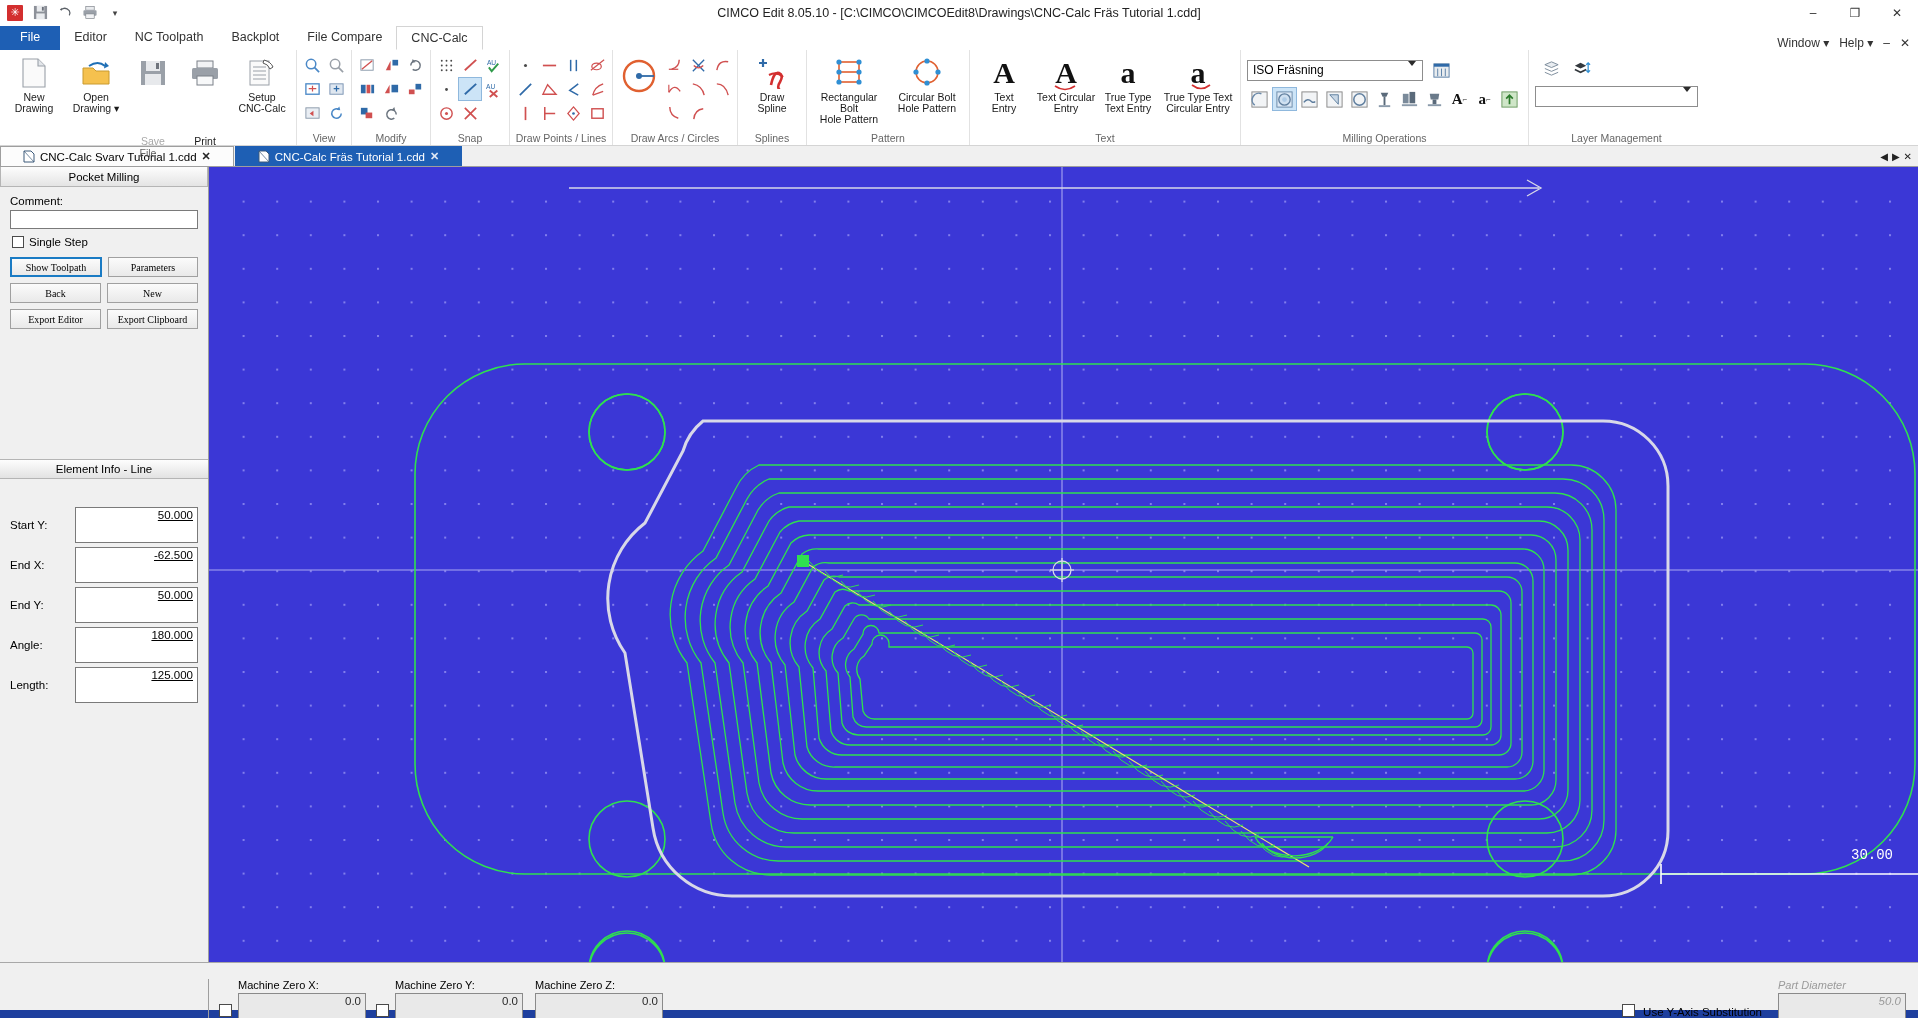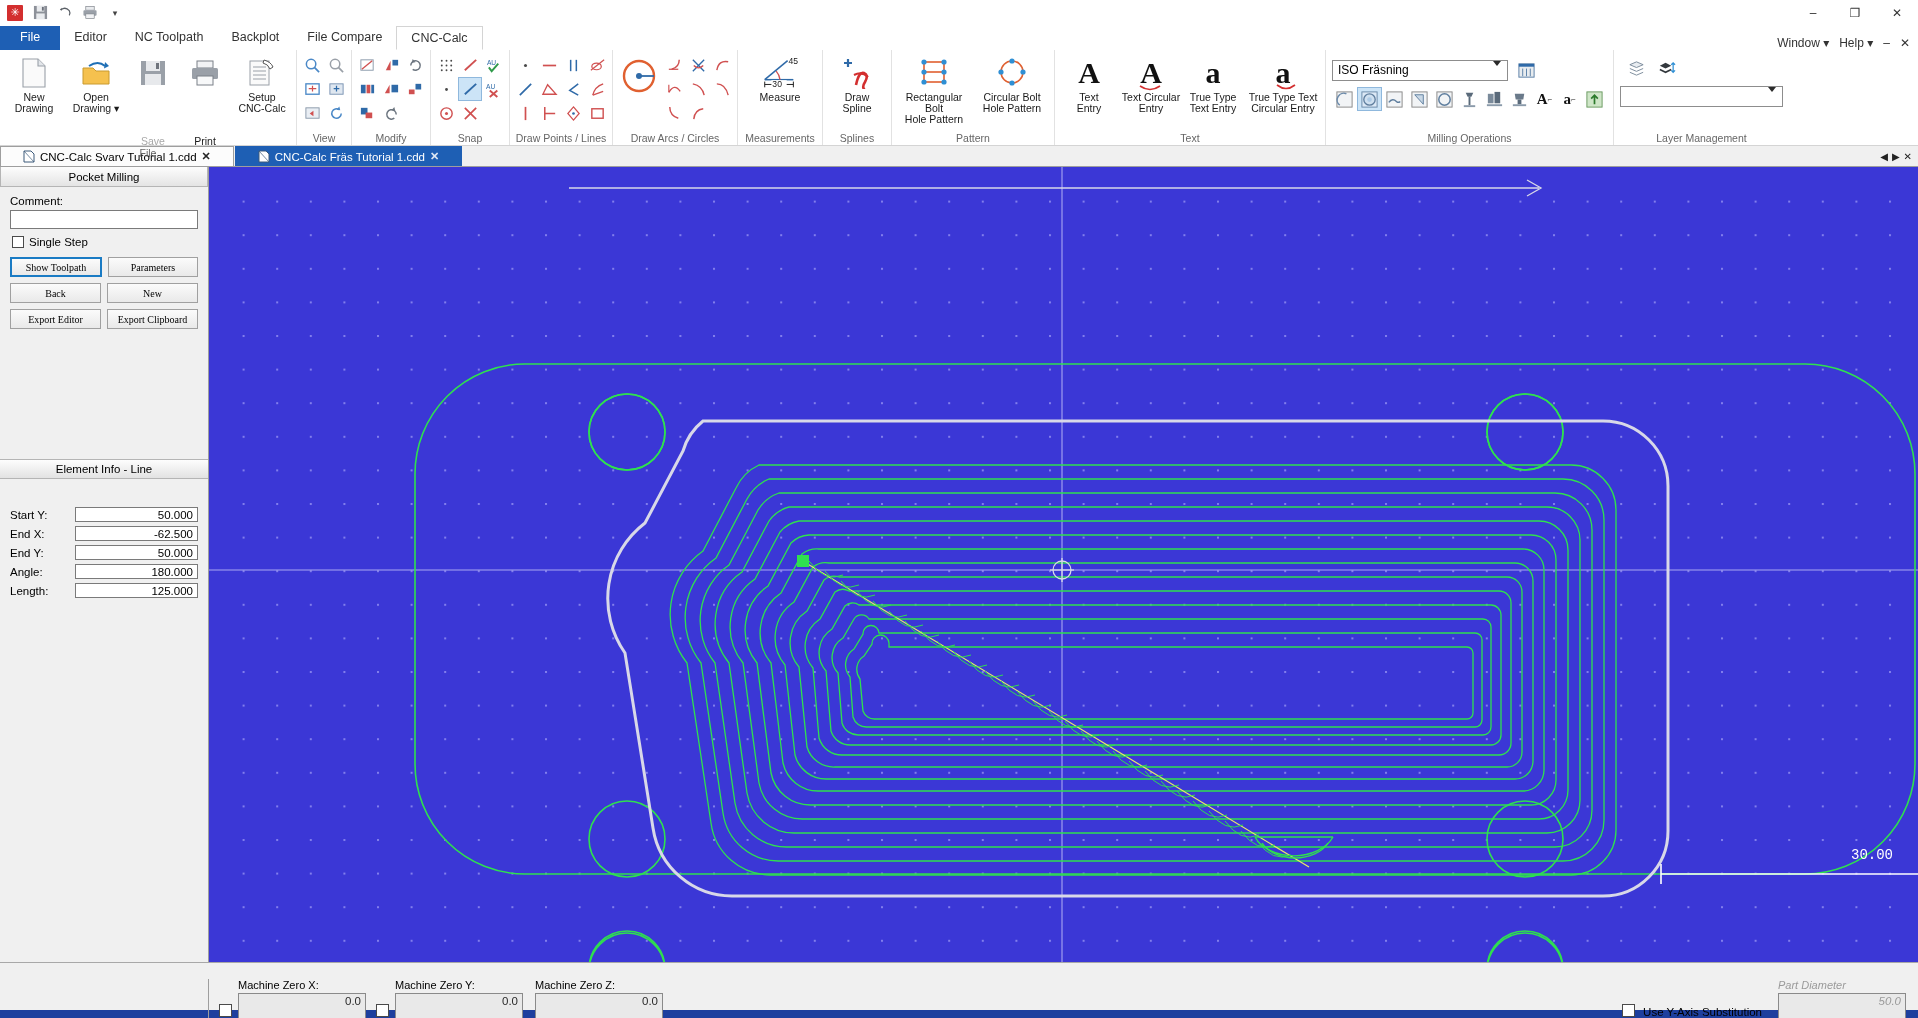--- a/index.html
+++ b/index.html
@@ -110,22 +110,22 @@
   .pbtn.focus { border:2px solid #1a7bc4; }
   .panel-spacer { flex:1; }
   .info-header {
     height:20px;background:linear-gradient(#fdfdfd,#e2e2e2);border-top:1px solid #b5b5b5;border-bottom:1px solid #b5b5b5;
     display:flex;align-items:center;justify-content:center;font-size:11.5px;
   }
   .info-fields { padding:28px 10px 10px 10px; }
   .frow { display:flex; align-items:center; margin-bottom:4px; }
   .frow .fl { width:65px; font-size:11.5px; color:#000; }
   .frow .fv {
-    flex:1; height:15px; border:1px solid #7a7a7a; background:#fff; text-align:right;
-    font-size:11.5px; padding:1px 4px 0 0; color:#000;
+    flex:1; height:36px; border:1px solid #7a7a7a; background:#fff; text-align:right;
+    font-size:11.5px; padding:1px 4px 0 0; color:#000;text-decoration:underline;
   }
 
   
   .canvas-wrap { flex:1; position:relative; background:#3b37d6; overflow:hidden; }
   .canvas-wrap svg { display:block; }
 
   
   .bottombar {
     height:48px; background:#f0f0f0; display:flex; align-items:flex-start;
     border-top:1px solid #a8a8a8; padding-top:16px;
@@ -167,20 +167,21 @@
     </div>
     <div class="qat-btn">
       <svg width="16" height="15" viewBox="0 0 17 16">
           <rect x="4" y="1.5" width="9" height="4" fill="#e9ebee" stroke="#7b8088" stroke-width=".7"></rect>
           <rect x="1.5" y="5.5" width="14" height="6" rx="1" fill="#9aa0a8"></rect>
           <rect x="4" y="9.5" width="9" height="5" fill="#f2f3f5" stroke="#7b8088" stroke-width=".7"></rect>
         </svg>
     </div>
     <div class="qat-btn" style="font-size:9px;color:#444;">▾</div>
   </div>
+  <div class="title-text">CIMCO Edit 8.05.10 - [C:\CIMCO\CIMCOEdit8\Drawings\CNC-Calc Fräs Tutorial 1.cdd]</div>
   <div class="win-ctrls">
     <div>–</div>
     <div>❐</div>
     <div class="close">✕</div>
   </div>
 </div>
 
 <div class="ribbon-tabs">
   <div class="rtab file">File</div>
   <div class="rtab">Editor</div>
@@ -550,41 +551,20 @@
               <svg width="17" height="17" viewBox="0 0 18 18">
                 <path d="M14 4 q-9 1 -10 11" stroke="#d05050" stroke-width="1.5" fill="none"></path>
               </svg>
             </div>
         </div>
       </div>
     </div>
     <div class="rgroup-label">Draw Arcs / Circles</div>
   </div>
 
-  <div class="rgroup">
-    <div class="rgroup-items">
-      <div class="bigbtn w78">
-        <div class="ic">
-          <svg width="42" height="34" viewBox="0 0 44 34">
-            <line x1="6" y1="24" x2="30" y2="4" stroke="#2f6aa8" stroke-width="1.6"></line>
-            <line x1="6" y1="24" x2="36" y2="24" stroke="#2f6aa8" stroke-width="1.6"></line>
-            <path d="M22 24 a16 16 0 0 0 -4 -9" stroke="#d05050" stroke-width="1.4" fill="none"></path>
-            <text x="31" y="8" font-size="9" fill="#1a1a1a" font-family="sans-serif">45</text>
-            <line x1="6" y1="29" x2="36" y2="29" stroke="#1a1a1a" stroke-width="1"></line>
-            <line x1="6" y1="26" x2="6" y2="32" stroke="#1a1a1a" stroke-width="1"></line>
-            <line x1="36" y1="26" x2="36" y2="32" stroke="#1a1a1a" stroke-width="1"></line>
-            <rect x="13" y="24.5" width="16" height="9" fill="#fff"></rect>
-            <text x="14" y="32" font-size="9" fill="#1a1a1a" font-family="sans-serif">30</text>
-          </svg>
-        </div>
-        <div>Measure</div>
-      </div>
-    </div>
-    <div class="rgroup-label">Measurements</div>
-  </div>
 
   <div class="rgroup">
     <div class="rgroup-items">
       <div class="bigbtn">
         <div class="ic">
           <svg width="34" height="32" viewBox="0 0 34 32">
             <path d="M4 6 h8 M8 2 v8" stroke="#2f6aa8" stroke-width="2.2"></path>
             <path d="M16 28 q3 -14 8 -12 q5 2 1 9 q-4 6 1 9" stroke="#d32f2f" stroke-width="2.6" fill="none"></path>
             <path d="M14 18 q8 -4 14 2" stroke="#d32f2f" stroke-width="2.2" fill="none"></path>
           </svg>

